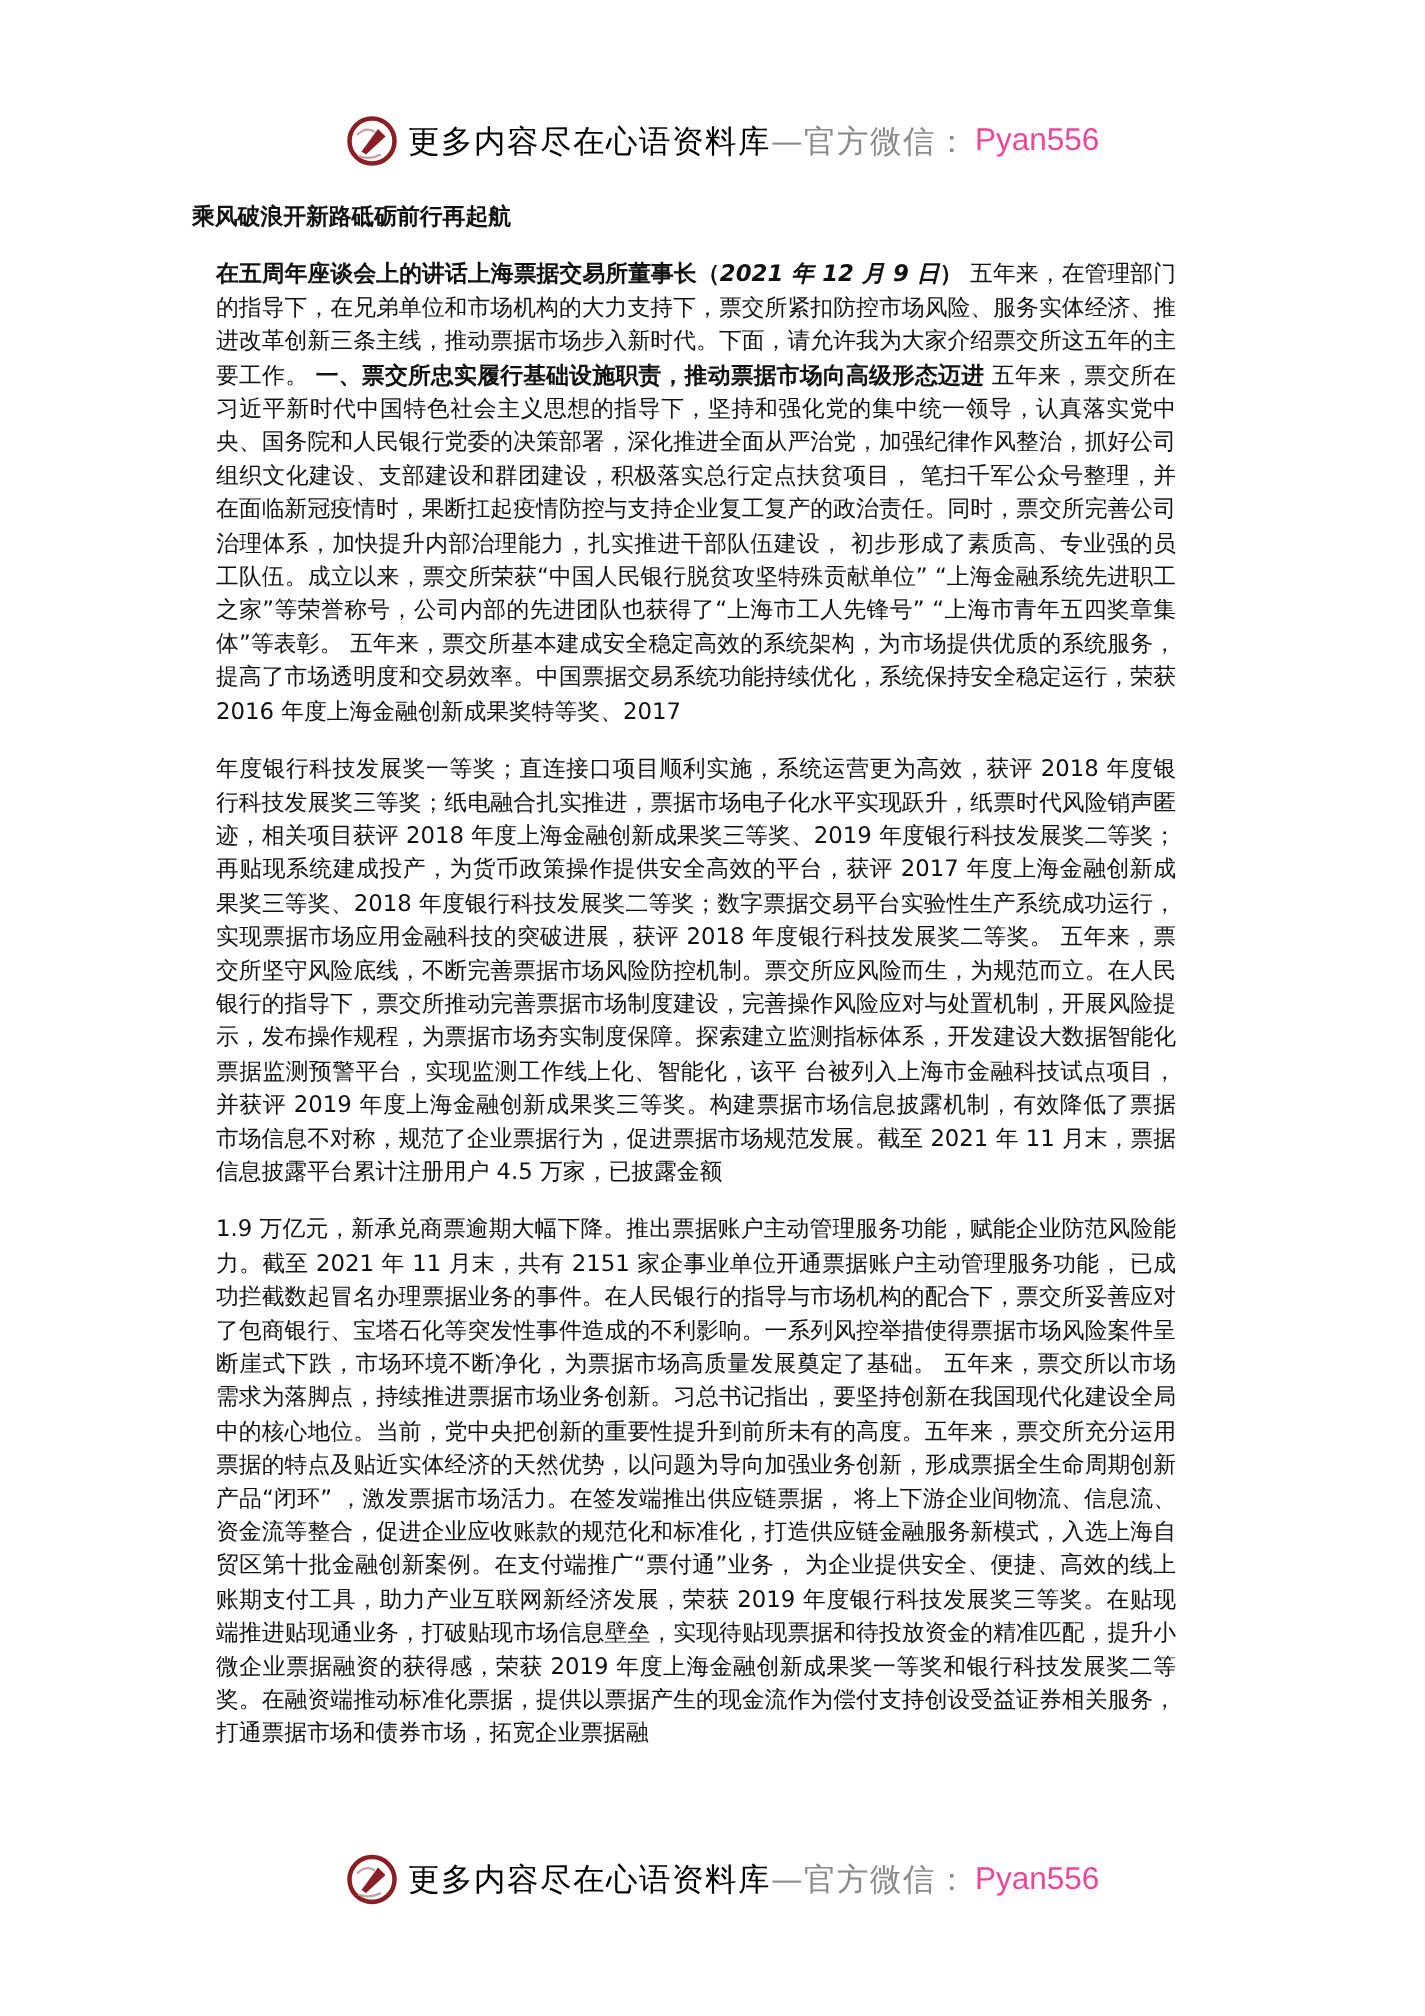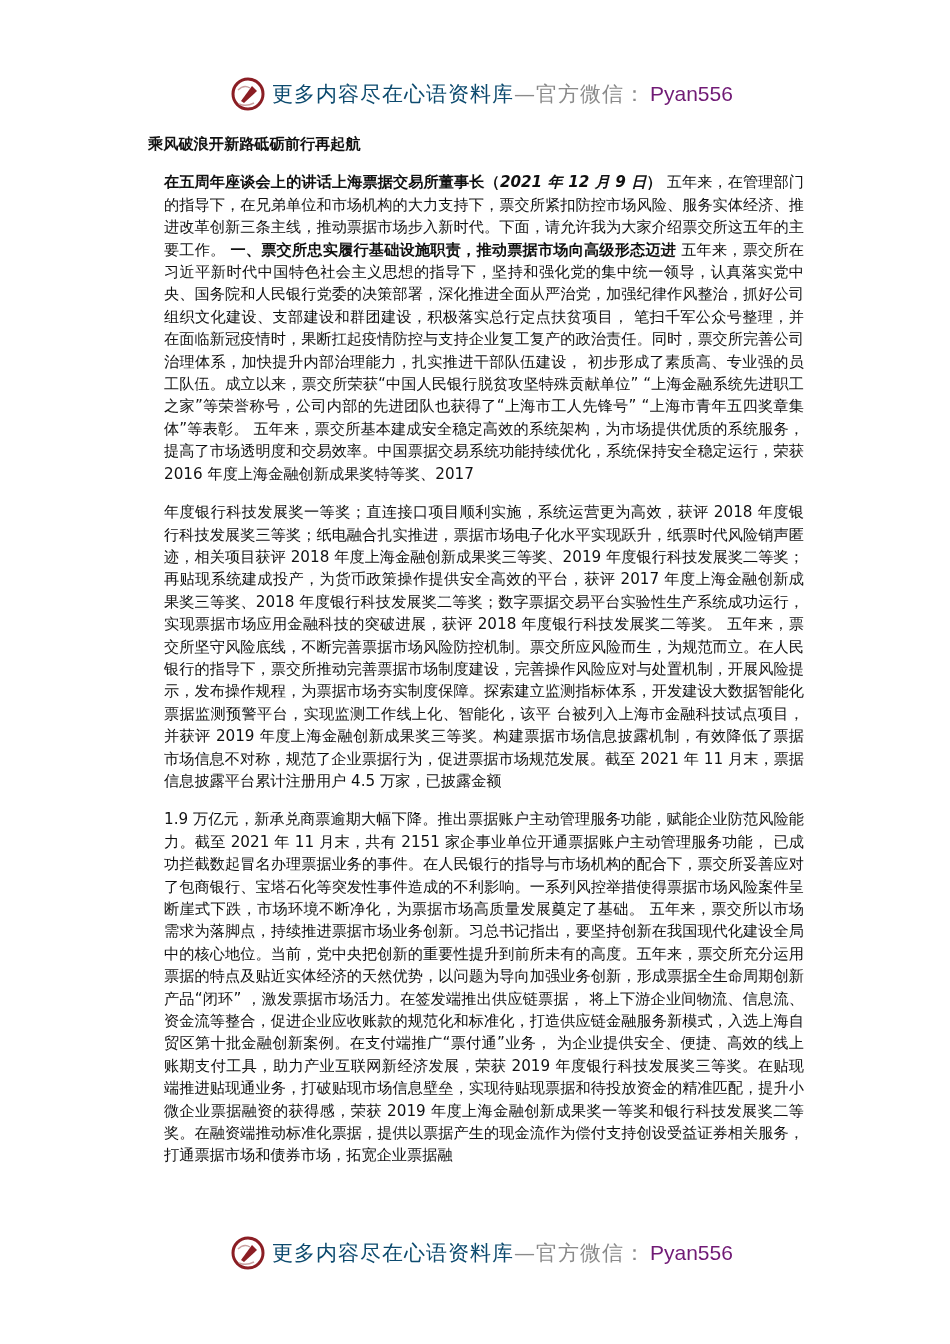--- a/index.html
+++ b/index.html
@@ -2,24 +2,24 @@
 <html><head>
   <meta charset="utf-8">
   <style>
     html, body { margin: 0; padding: 0; background: #ffffff; }
     body { width: 950px; height: 1344px; position: relative; overflow: hidden;
            font-family: "DejaVu Sans", "Liberation Sans", sans-serif; color: #111; }
     .watermark { position: absolute; left: 230px; height: 44px; display: flex; align-items: center; }
     .watermark.top { top: 72px; }
     .watermark.bottom { top: 1231px; }
     .wm-logo { width: 36px; height: 36px; margin-right: 6px; }
-    .wm-text-red { color: #0c4a6e; font-family: "DejaVu Serif", "Liberation Serif", serif; font-size: 21px; letter-spacing: 1px; }
+    .wm-text-red { color: #000000; font-family: "DejaVu Serif", "Liberation Serif", serif; font-size: 21px; letter-spacing: 1px; }
     .wm-text-gray { color: #8a8a8a; font-family: "DejaVu Serif", "Liberation Serif", serif; font-size: 21px; letter-spacing: 1px; }
-    .wm-text-id { color: #701a75; font-family: "Liberation Sans", sans-serif; font-size: 21px; margin-left: 4px; }
-    .doc { position: absolute; left: 148px; top: 133px; width: 672px;
+    .wm-text-id { color: #ec4899; font-family: "Liberation Sans", sans-serif; font-size: 21px; margin-left: 4px; }
+    .doc { position: absolute; left: 128px; top: 133px; width: 672px;
            font-size: 15.2px; line-height: 22.4px; text-align: justify; }
     .doc .title { font-weight: bold; display: block; }
     .doc .b { font-weight: bold; }
     .doc .bi { font-weight: bold; font-style: italic; }
     .doc p { margin: 16px; }
   </style>
 </head>
 <body>
 
 <div class="watermark top">

